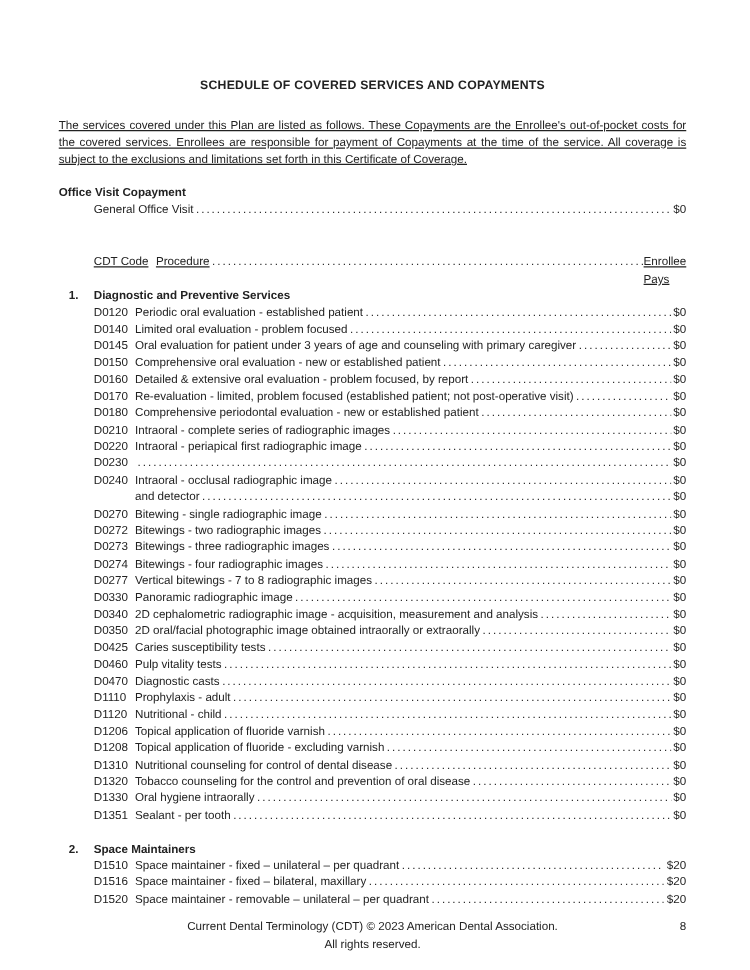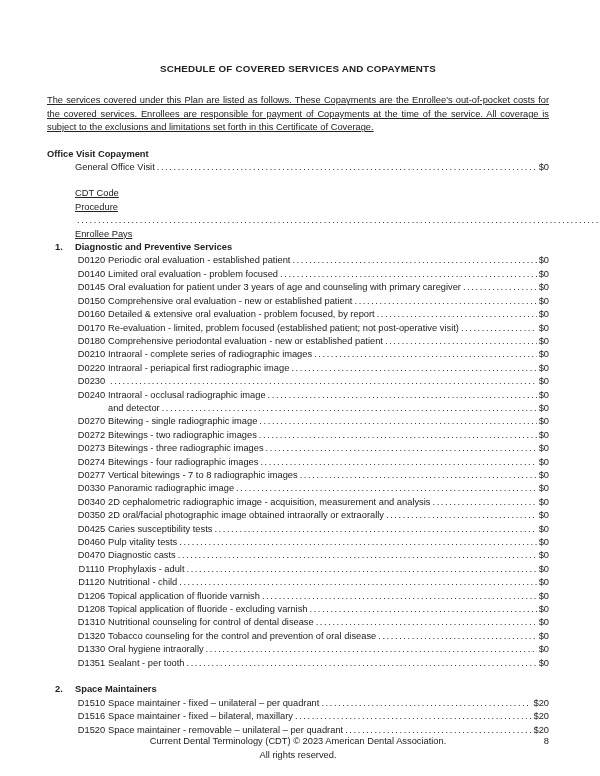--- a/index.html
+++ b/index.html
@@ -28,33 +28,32 @@
     text-align: justify;
     margin-bottom: 13px;
     text-decoration: underline;
   }
   .ov-heading { font-weight: 700; }
 
   .srow {
     display: flex;
     align-items: baseline;
     margin-left: 28px;
-    text-align: center;
   }
   .code { flex: none; width: 33px; }
   .desc { flex: none; max-width: 440px; }
   .dots { flex: 1 1 auto; overflow: hidden; white-space: nowrap; }
   .dots::after {
     content: "..........................................................................................................................................................................................................................................";
     letter-spacing: 1.6px;
     margin-left: 2px;
   }
   .pays { flex: none; padding-left: 2px; }
 
-  .header-row { margin-top: 13px; flex-direction: column; }
+  .header-row { margin-top: 29px; }
   .header-row .u { text-decoration: underline; }
   .hcode { flex: none; margin-right: 6px; }
 
   .section-heading {
     display: flex;
     margin-left: 8px;
     font-weight: 700;
   }
   .sec-num { flex: none; width: 20px; }
   #sections .section-heading + .section-heading,

